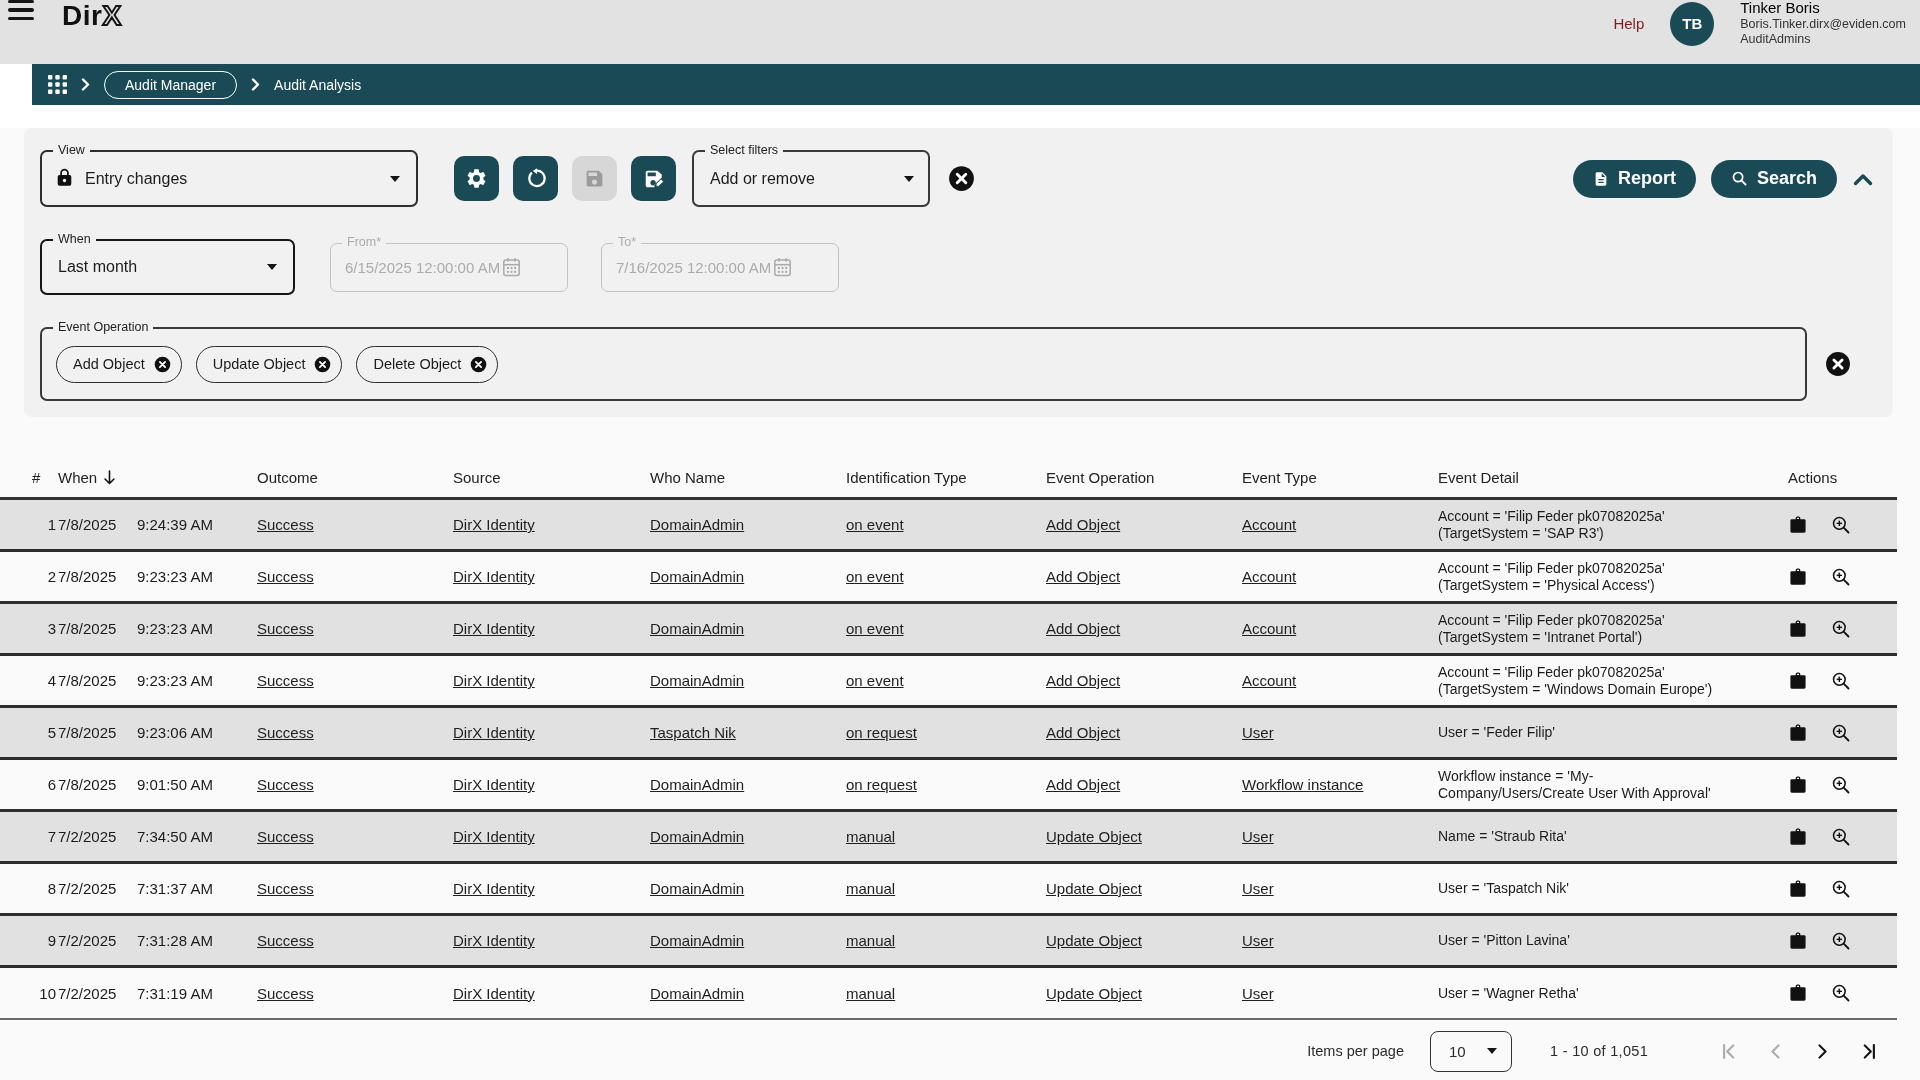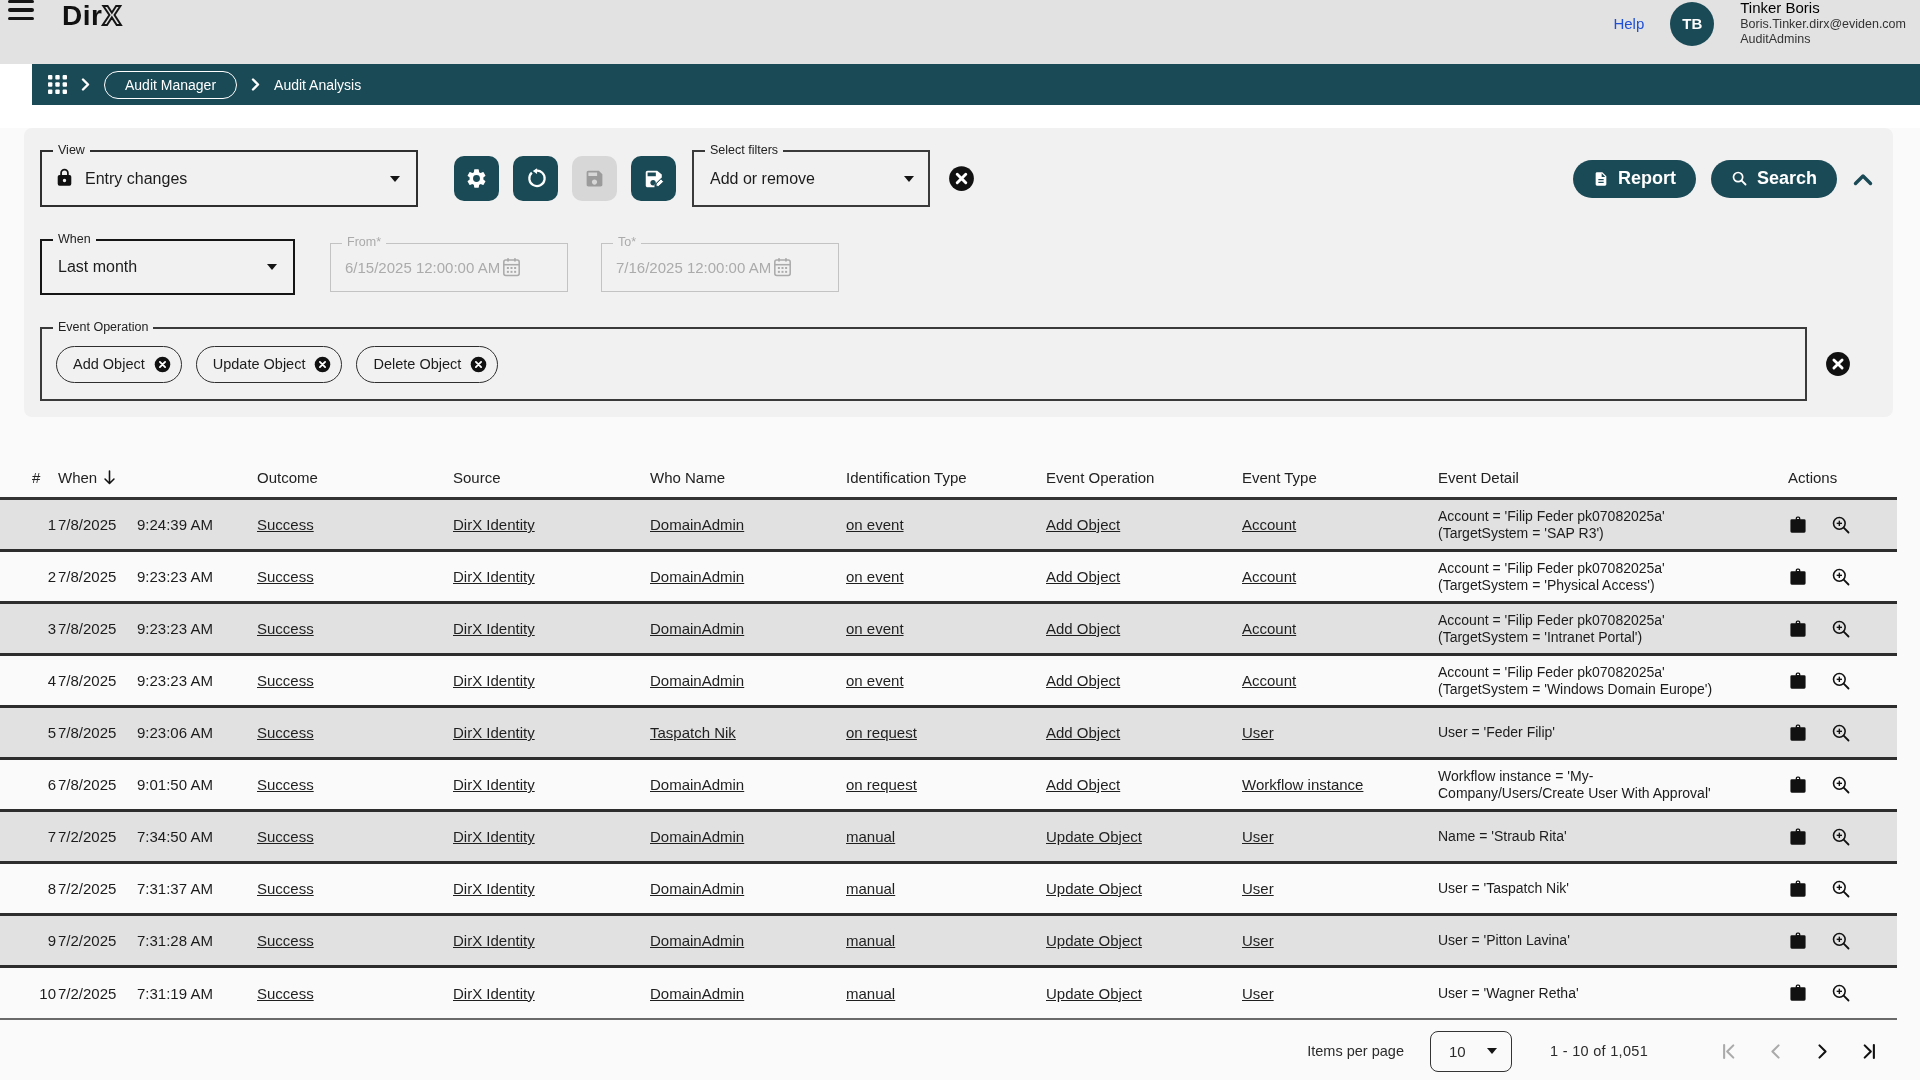--- a/index.html
+++ b/index.html
@@ -5,41 +5,41 @@
   * { box-sizing: border-box; margin: 0; padding: 0; }
   html,body { width: 1920px; height: 1080px; background: #ffffff; font-family: "Liberation Sans", sans-serif; color: #1c1c1c; overflow: hidden; }
 
   
   .topbar { height: 64px; background: #e2e2e2; display: flex; align-items: flex-start; padding: 0 14px 0 8px; }
   .hamburger { width: 26px; height: 20px; display: flex; flex-direction: column; justify-content: space-between; cursor: pointer; margin-right: 28px; }
   .hamburger span { height: 3.2px; background: #151515; border-radius: 2px; }
   .logo { font-size: 28px; font-weight: 800; letter-spacing: .5px; color: #111; cursor: default; }
   .logo .logo-x { color: #e2e2e2; -webkit-text-stroke: 2px #151515; }
   .topbar-right { margin-left: auto; display: flex; align-items: center; gap: 26px; }
-  .help { font-size: 15px; color: #1d4ed8; cursor: pointer; }
+  .help { font-size: 15px; color: #7f1d1d; cursor: pointer; }
   .avatar { width: 44px; height: 44px; border-radius: 50%; background: #1a4a56; color: #fff; font-size: 15px; font-weight: 600; display: flex; align-items: center; justify-content: center; cursor: pointer; }
   .userinfo { line-height: 15px; }
   .userinfo .uname { font-size: 15px; color: #000000; margin-bottom: 2px; }
   .userinfo .umail, .userinfo .ugroup { font-size: 12.5px; color: #333; }
 
   
   .crumbbar { height: 41px; background: #1a4a56; display: flex; align-items: center; padding: 0 16px; color: #fff; gap: 14px; margin-left: 32px; }
   .crumbbar svg { display: block; }
   .apps-btn { cursor: pointer; display: flex; }
   .crumb-pill { border: 1.5px solid #fff; border-radius: 16px; padding: 5px 20px; font-size: 14px; cursor: pointer; }
   .crumb-current { font-size: 14px; }
 
   
   .main { background: #fafafa; padding-bottom: 2px; }
 
   .filter-card { margin: 23px 27px 0 24px; background: #f1f1f1; border-radius: 8px; padding: 22px 20px 16px 16px; }
   .f-row { display: flex; align-items: center; }
   .f-row + .f-row { margin-top: 32px; }
 
-  .fieldset { position: relative; border-radius: 0; display: flex; align-items: center; background: #f1f1f1; }
+  .fieldset { position: relative; border-radius: 7px; display: flex; align-items: center; background: #f1f1f1; }
   .fieldset .legend { position: absolute; top: -9px; left: 11px; background: #f1f1f1; padding: 0 5px; font-size: 12.5px; color: #222; white-space: nowrap; }
   .caret { width: 0; height: 0; border-left: 5.5px solid transparent; border-right: 5.5px solid transparent; border-top: 6.5px solid #151515; }
 
   .view-field { width: 378px; height: 57px; border: 2px solid #2e2e2e; padding: 0 16px 0 14px; cursor: pointer; }
   .view-field .val { font-size: 16px; margin-left: 12px; }
   .view-field .caret { margin-left: auto; }
 
   .iconbtn { width: 45px; height: 45px; border-radius: 10px; background: #1a4a56; border: none; display: flex; align-items: center; justify-content: center; cursor: pointer; margin-left: 14px; }
   .iconbtn.first { margin-left: 36px; }
   .iconbtn.disabled { background: #d7d7d7; cursor: default; }

